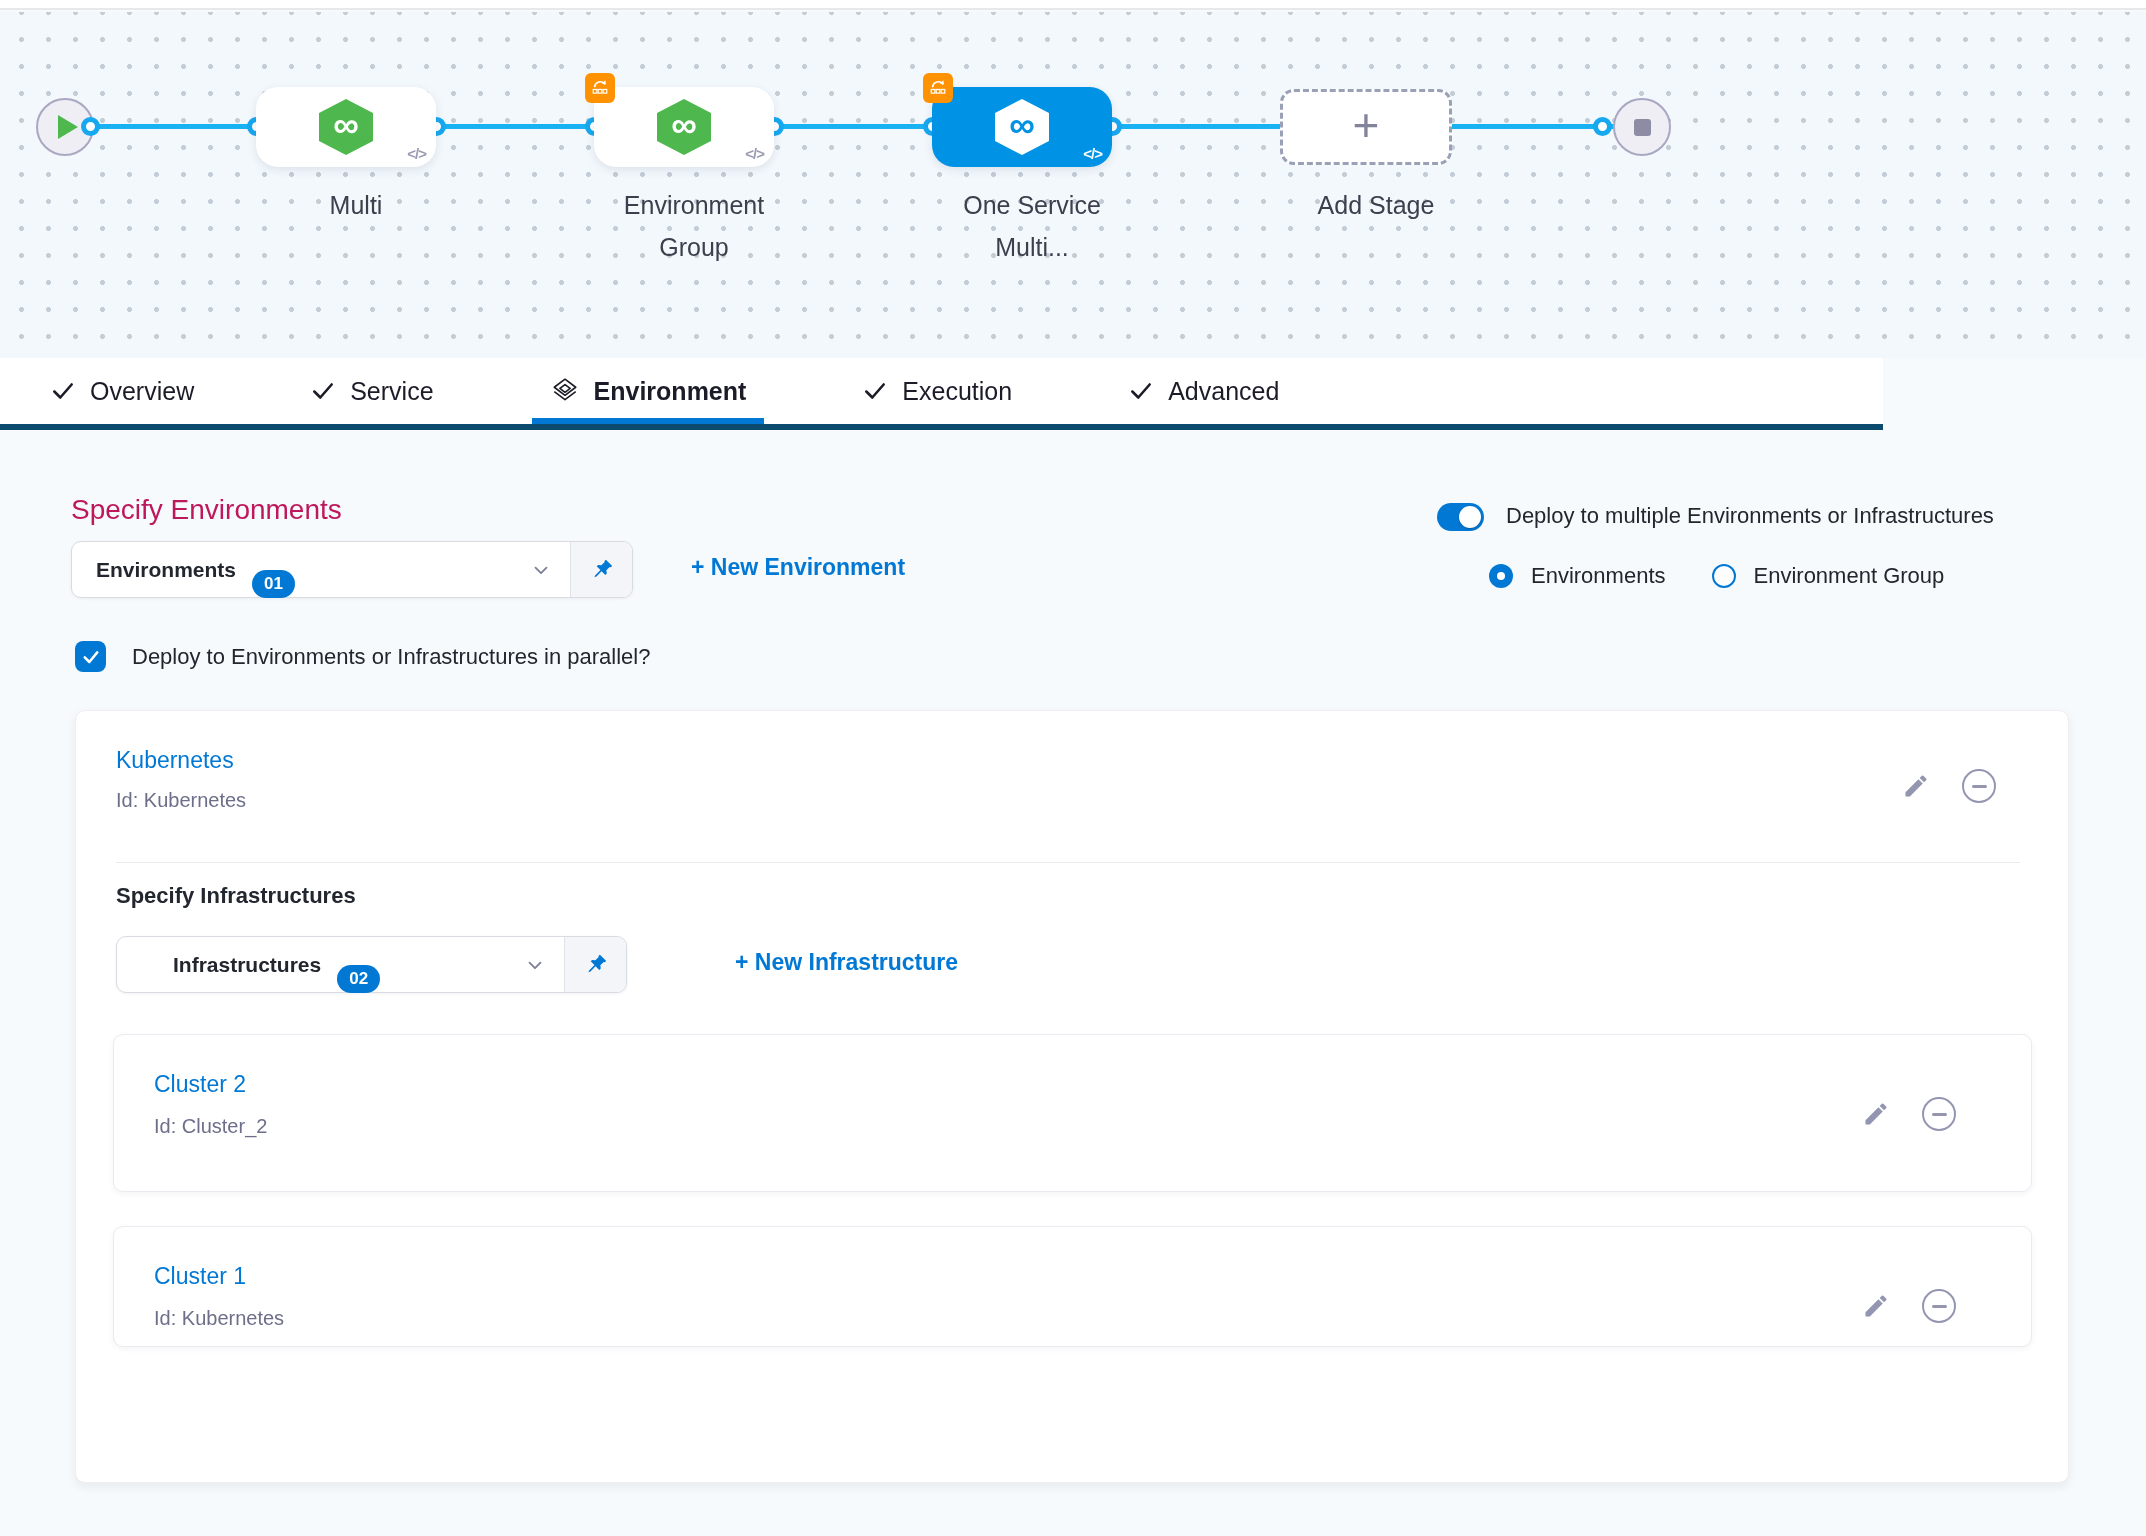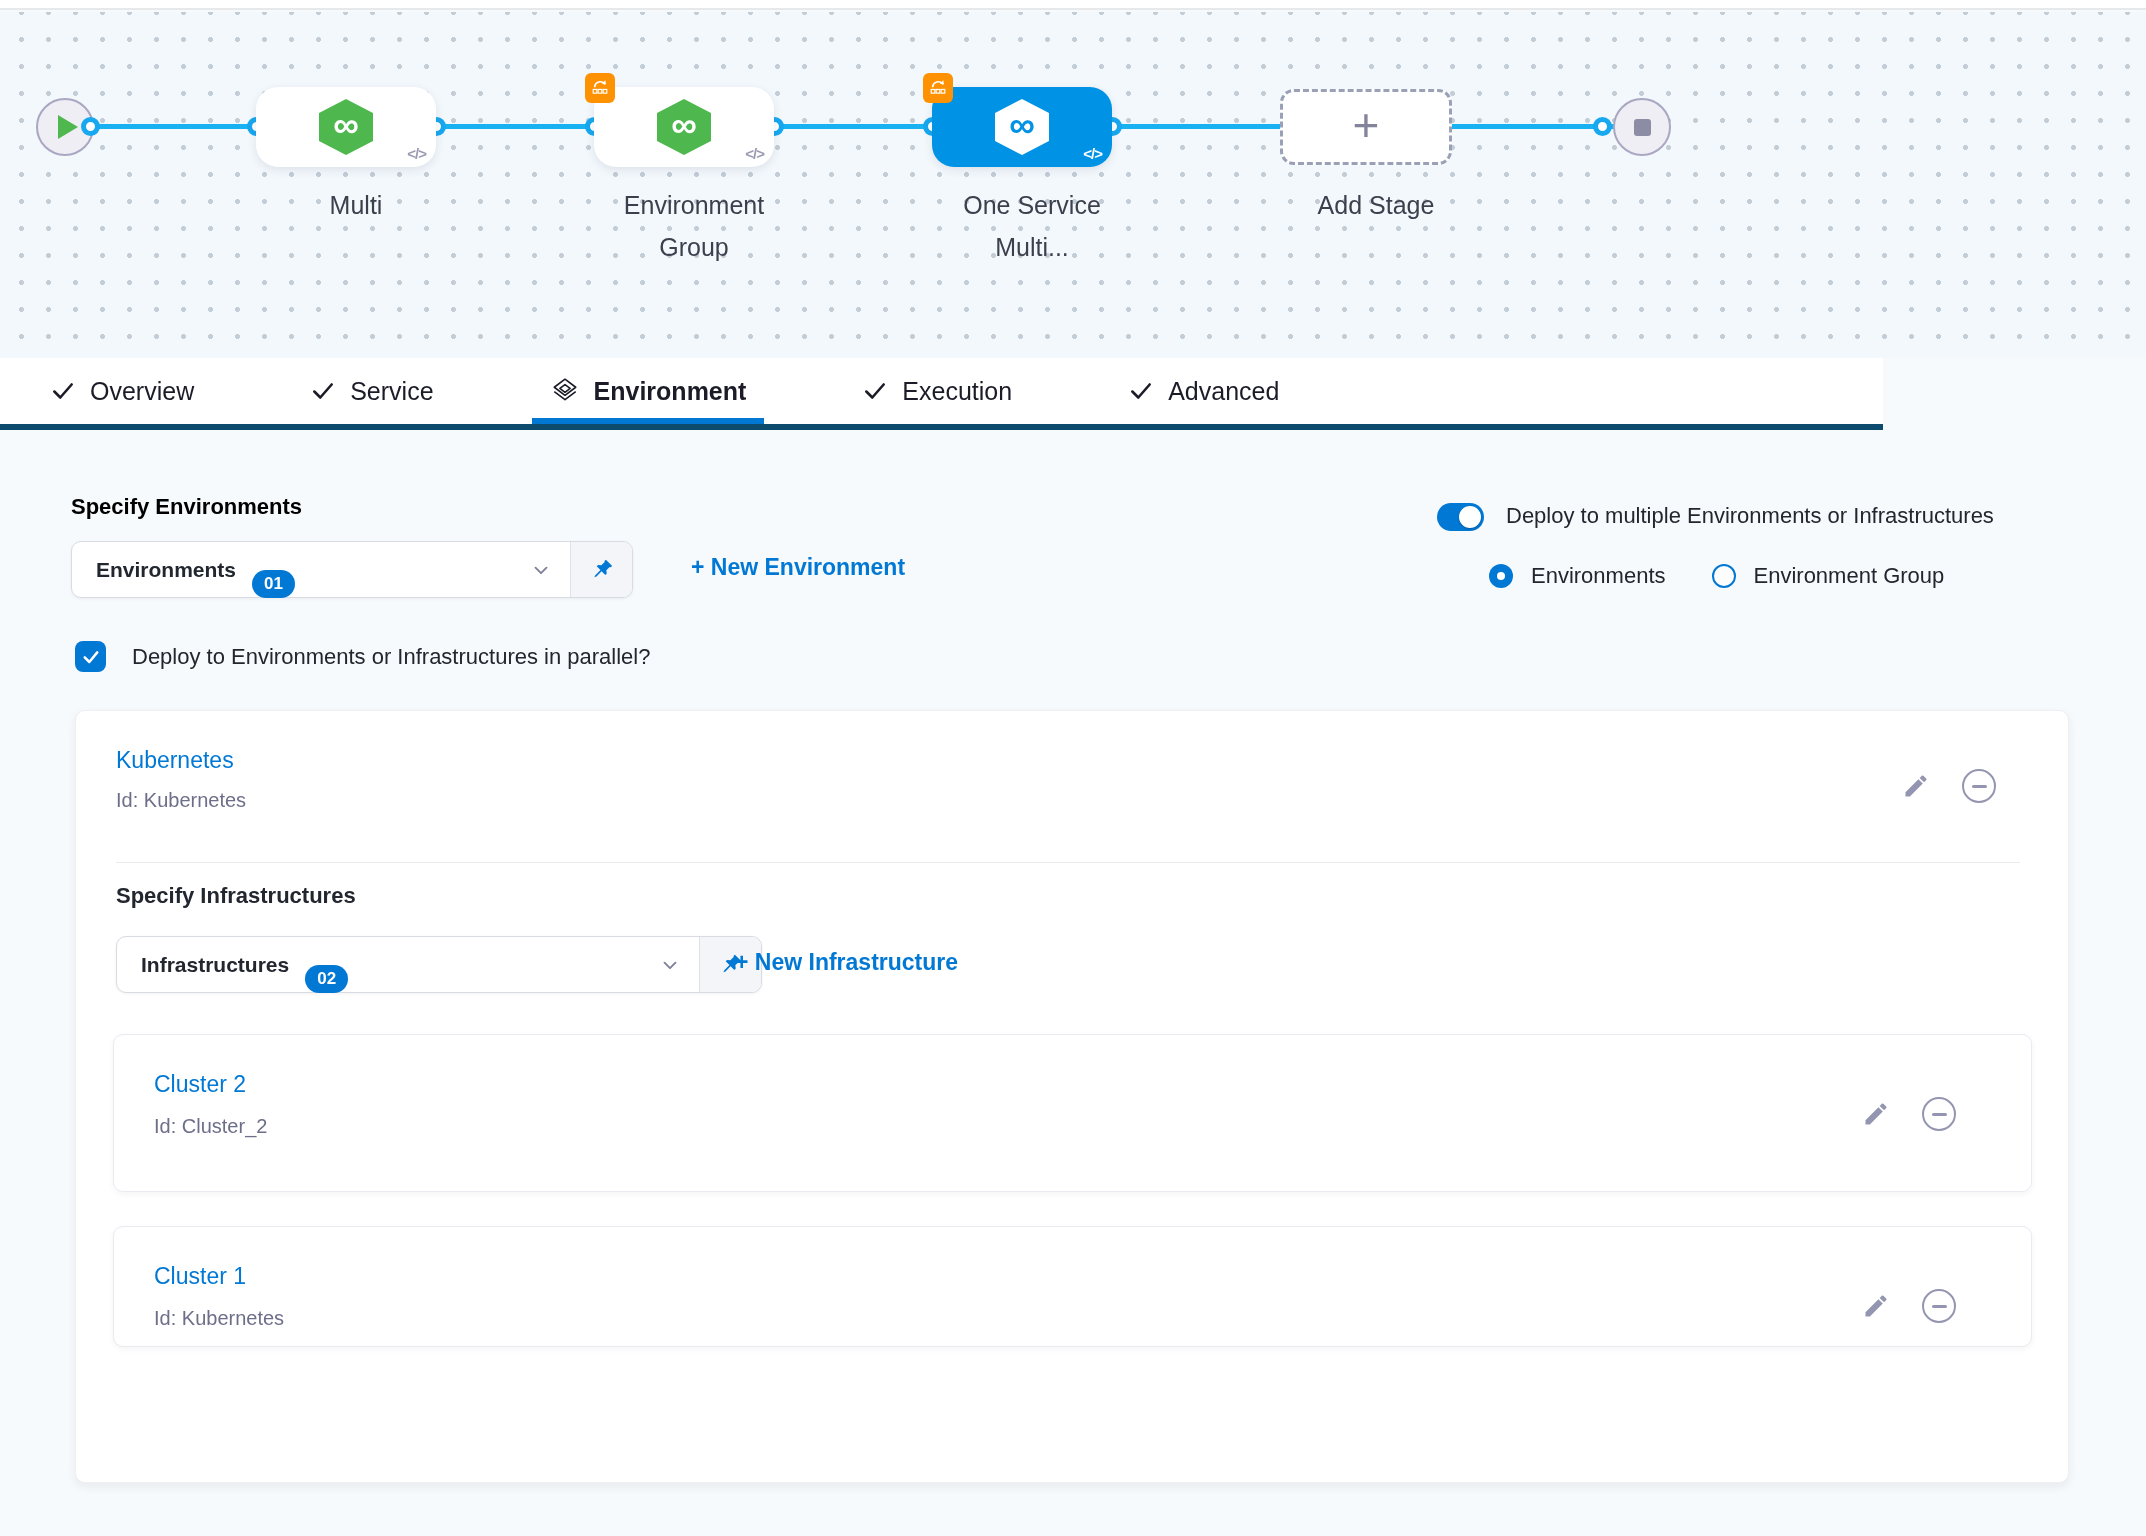--- a/index.html
+++ b/index.html
@@ -61,21 +61,21 @@
     border-bottom:6px solid #0c4a6e; display:flex; align-items:stretch; padding-left:40px; }
   .tab { position:relative; display:flex; align-items:center; gap:14px; padding:0 10px;
     margin-right:96px; font-size:25px; color:#1c1c28; cursor:pointer; }
   .tab.active { font-weight:bold; }
   .tab.active::after { content:""; position:absolute; left:-8px; right:-8px; bottom:0;
     height:6px; background:var(--accent,#0278d5); }
   .tab svg { flex:0 0 auto; }
 
   
   .content { position:absolute; left:0; top:430px; width:2146px; height:1106px; background:#f7fafc; }
-  .section-label { position:absolute; font-size:22px; font-weight:bold; color:#000000; }
+  .section-label { position:absolute; font-size:28px; font-weight:normal; color:#be185d; }
   .lbl-env { left:71px; top:64px; }
 
   .dropdown { position:absolute; height:57px; background:#ffffff; border:1px solid #d8dbe2;
     border-radius:10px; box-shadow:0 1px 3px rgba(40,41,61,.06);
     display:flex; align-items:stretch; cursor:pointer; }
   .dd-env { left:71px; top:111px; width:562px; }
   .dd-main { flex:1; display:flex; align-items:center; padding:0 18px 0 24px; gap:16px; }
   .dd-value { font-size:21px; font-weight:bold; color:#22272f; }
   .dd-pill { background:var(--accent,#0278d5); color:#ffffff; font-size:17px; font-weight:bold;
     padding:4px 12px; border-radius:999px;margin-top:28px; }
@@ -115,21 +115,21 @@
   .env-head-name { position:absolute; left:40px; top:36px; }
   .env-head-id { position:absolute; left:40px; top:78px; }
   .row-actions { position:absolute; display:flex; align-items:center; gap:32px; }
   .env-actions { right:72px; top:58px; }
   .icon-btn { background:none; border:none; padding:0; cursor:pointer; display:flex; align-items:center; }
   .minus-circle { width:34px; height:34px; border-radius:50%; border:2px solid #9496b1;
     display:flex; align-items:center; justify-content:center; }
   .minus-circle i { display:block; width:15px; height:3px; background:#9496b1; border-radius:2px; }
   .divider { position:absolute; left:40px; right:48px; top:151px; height:1px; background:#e8eaee; }
   .lbl-infra { left:40px; top:172px; position:absolute; font-size:22px; font-weight:bold; color:#22272f; }
-  .dd-infra { left:40px; top:225px; width:646px; }
+  .dd-infra { left:40px; top:225px; width:511px;padding-left:32px; }
   .link-newinfra { left:659px; top:238px; }
 
   .infra-card { position:absolute; left:37px; width:1919px; background:#ffffff;
     border:1px solid #e9ebf0; border-radius:10px; box-shadow:0 2px 6px rgba(40,41,61,.05); }
   .infra-card.first { top:323px; height:158px; }
   .infra-card.second { top:515px; height:121px; }
   .infra-name { position:absolute; left:40px; top:36px; }
   .infra-id { position:absolute; left:40px; top:80px; }
   .infra-actions { right:75px; top:62px; }
 </style>

